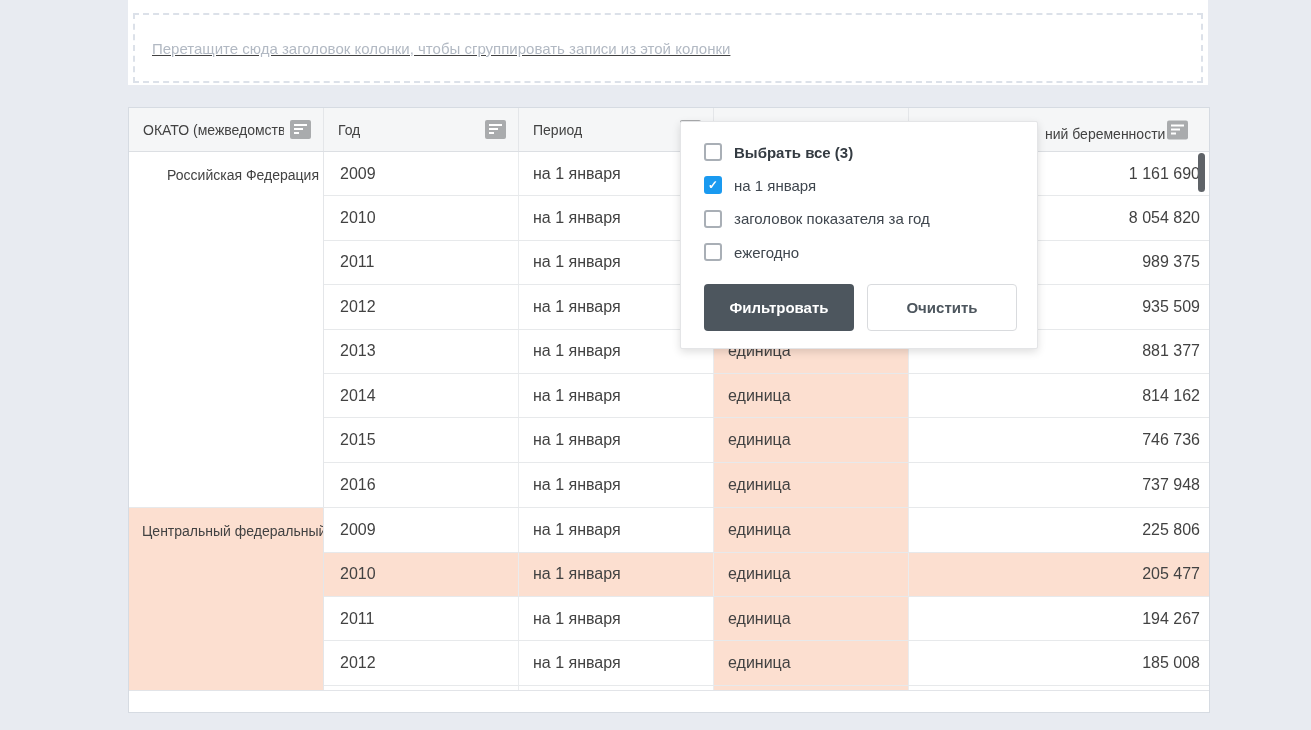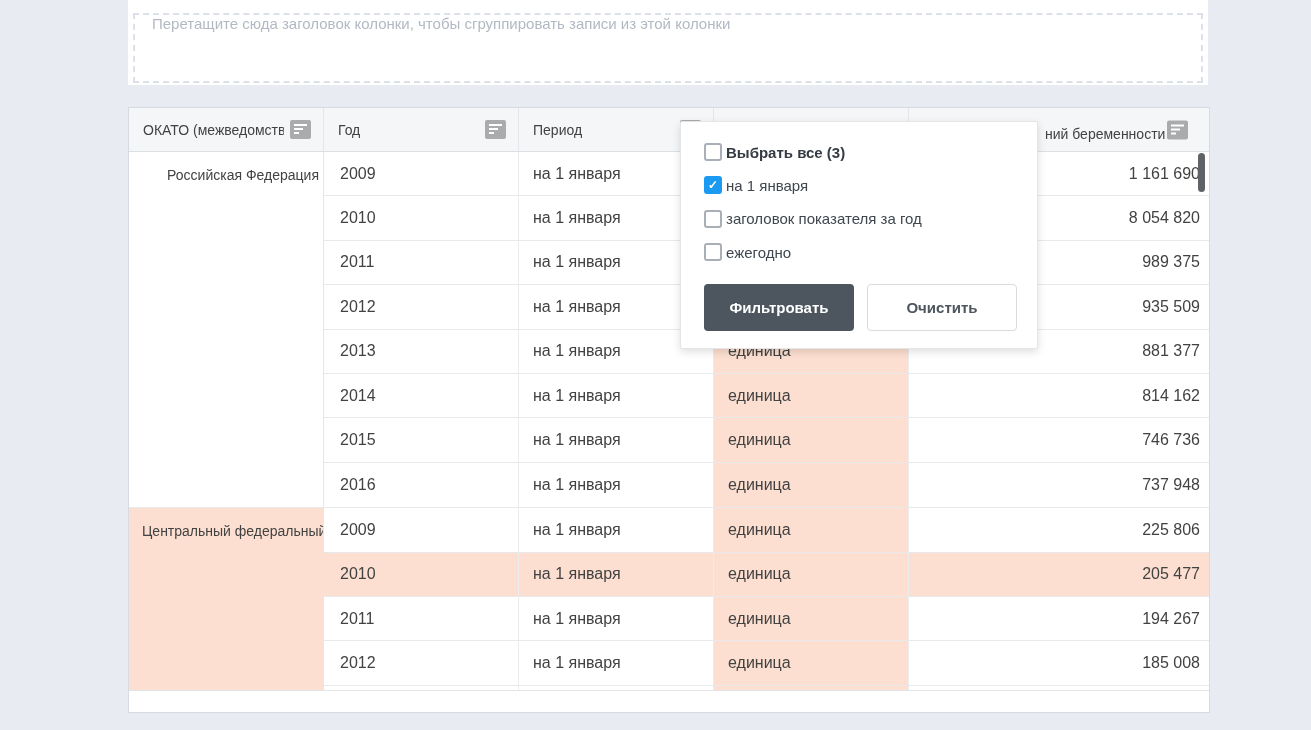--- a/index.html
+++ b/index.html
@@ -12,22 +12,23 @@
   }
   
   .group-panel{
     position:absolute;left:128px;top:0;width:1080px;height:85px;
     background:#ffffff;box-sizing:border-box;
     padding:13px 5px 2px 5px;
   }
   .drop-area{
     width:100%;height:100%;box-sizing:border-box;
     border:2px dashed #dce1e9;
-    display:flex;align-items:flex-start;
+    display:flex;align-items:center;
     padding-left:17px;
+    text-decoration:underline;
   }
   .drop-hint{font-size:15px;color:#b2b9c3;}
   
   .grid{
     position:absolute;left:128px;top:107px;width:1082px;height:606px;
     background:#ffffff;border:1px solid #d6dbe2;box-sizing:border-box;
   }
   .grid-header{
     height:44px;background:#f5f6f7;border-bottom:1px solid #dcdfe3;
     display:flex;box-sizing:border-box;
@@ -94,21 +95,21 @@
   .opt{display:flex;align-items:center;height:18px;margin-bottom:15.4px;}
   .cb{
     width:18px;height:18px;box-sizing:border-box;flex:none;
     border:2px solid #a9afb6;border-radius:3px;background:#ffffff;
     display:flex;align-items:center;justify-content:center;
   }
   .cb.on{
     background:#1a9af0;border-color:#1a9af0;color:#ffffff;
     font-size:12px;font-weight:bold;line-height:1;
   }
-  .olabel{margin-left:4px;font-size:15px;color:#3f464e;}
+  .olabel{margin-left:12px;font-size:15px;color:#3f464e;}
   .olabel.bold{font-weight:bold;color:#343b42;}
   .pbtn{
     position:absolute;top:162px;height:47px;width:150px;
     display:flex;align-items:center;justify-content:center;
     font-size:15px;font-weight:bold;border-radius:4px;box-sizing:border-box;
     cursor:default;
   }
   .btn-filter{left:23px;background:#4d565e;color:#ffffff;}
   .btn-clear{left:186px;background:#ffffff;color:#4d565e;border:1px solid #d9dbde;}
 </style>

